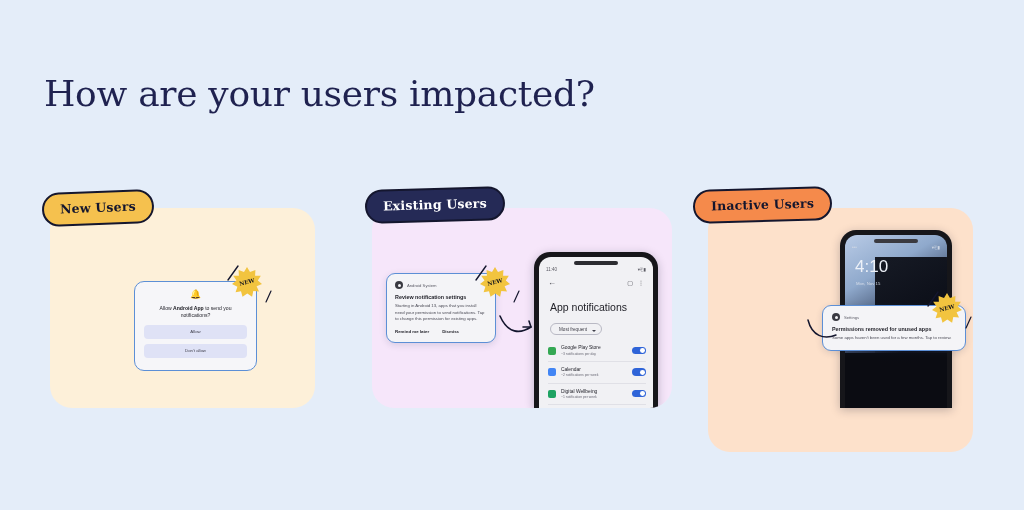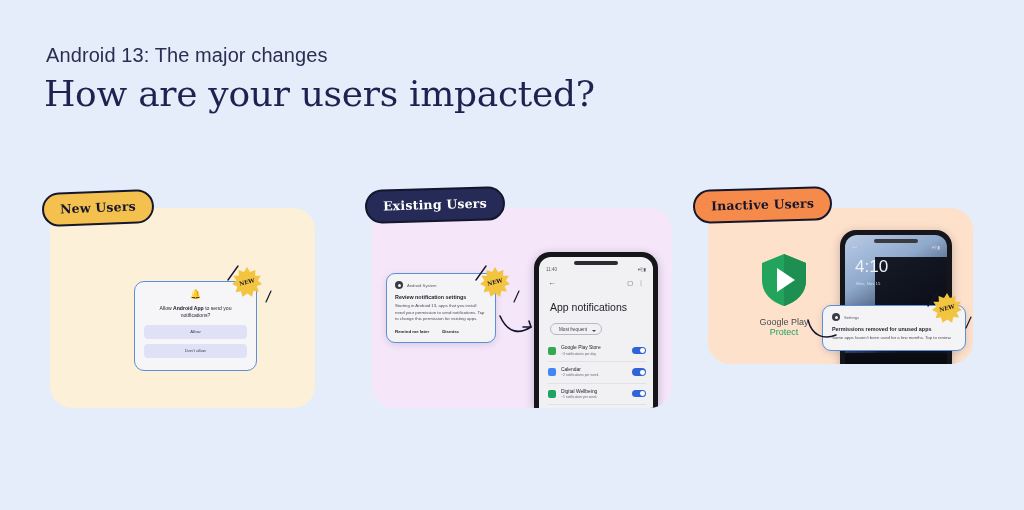--- a/index.html
+++ b/index.html
@@ -20,21 +20,21 @@
     position: absolute; left: 44px; top: 73px;
     font-family: "DejaVu Serif", serif;
     font-weight: normal; font-size: 36px; color: #1f2250;
     letter-spacing: -.3px;
   }
 
   
   .panel { position: absolute; border-radius: 22px; overflow: hidden; }
   .panel-1 { left: 50px;  top: 208px; width: 265px; height: 200px; background: #fdf0d9; }
   .panel-2 { left: 372px; top: 208px; width: 300px; height: 200px; background: #f6e6fa; }
-  .panel-3 { left: 708px; top: 208px; width: 265px; height: 156px; background: #fde1cb; }
+  .panel-3 { left: 708px; top: 208px; width: 265px; height: 244px; background: #fde1cb; }
 
   
   .badge {
     position: absolute; z-index: 6;
     border: 2px solid #14162e; border-radius: 40px;
     font-family: "DejaVu Serif", serif; font-weight: bold;
     font-size: 12.5px; letter-spacing: .2px;
     padding: 7px 16px 8px; white-space: nowrap;
   }
   .badge-new      { left: 42px;  top: 191px; background: #f5c14e; color: #14162e; transform: rotate(-2.2deg); }
@@ -136,21 +136,20 @@
   .burst-2 { left: 480px; top: 267px; }
   .burst-3 { left: 932px; top: 293px; }
 
   .swoosh { position: absolute; z-index: 7; }
 </style>
 </head>
 <body>
 
 <div class="slide">
 
-  <div class="eyebrow">Android 13: The major changes</div>
   <div class="headline">How are your users impacted?</div>
 
   <div class="panel panel-1">
 
     <div class="dialog" style="left:84px;top:73px;">
       <div class="dlg-bell">🔔</div>
       <div class="dlg-text">
         <span>Allow </span><b>Android App</b><span> to send you notifications?</span>
       </div>
       <div class="dlg-btn">Allow</div>
@@ -262,29 +261,20 @@
         <div class="statusbar">
           <span style="color:#cfd7e4;">•••</span>
           <span style="color:#cfd7e4;">▾⎗▮</span>
         </div>
         <div class="p3-clock">4:10</div>
         <div class="p3-date">Mon, Nov 15</div>
       </div>
     </div>
   </div>
 
-  <div class="protect">
-    <svg width="50" height="56" viewBox="0 0 50 56">
-      <path d="M25 2 L47 11 V28 C47 42 37 50 25 54 C13 50 3 42 3 28 V11 Z" fill="#22a45d"></path>
-      <path d="M25 2 L47 11 V28 C47 42 37 50 25 54 Z" fill="#1d8f51"></path>
-      <path d="M18 16 L36 28 L18 40 Z" fill="#ffffff"></path>
-    </svg>
-    <div class="protect-name">Google Play</div>
-    <div class="protect-sub">Protect</div>
-  </div>
 
   <svg class="swoosh" style="left:806px;top:318px;" width="34" height="26">
     <path d="M2 2 C6 18, 18 22, 30 17" stroke="#14162e" stroke-width="1.5" fill="none" stroke-linecap="round"></path>
   </svg>
 
   <div class="card card-3">
     <div class="card-sys">
       <div class="card-dot"></div>
       <div class="card-app">Settings</div>
     </div>

